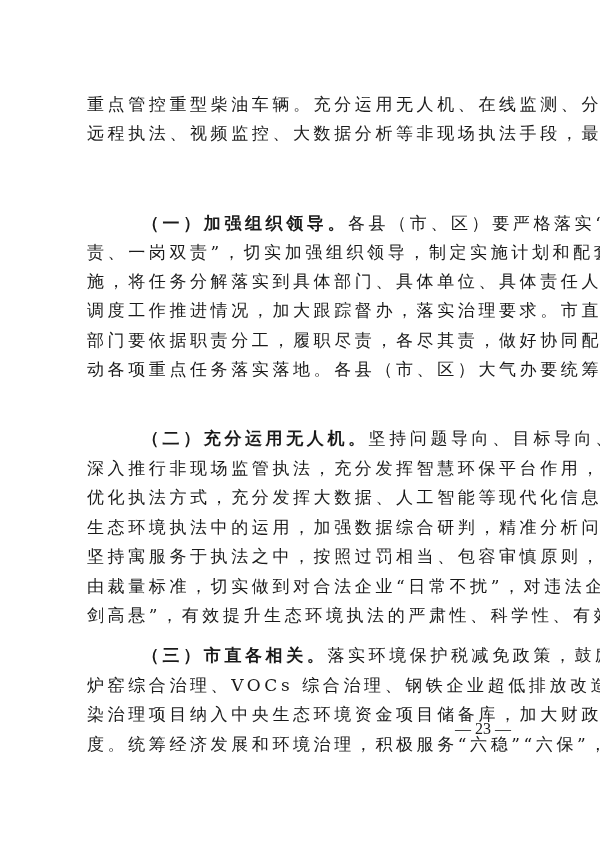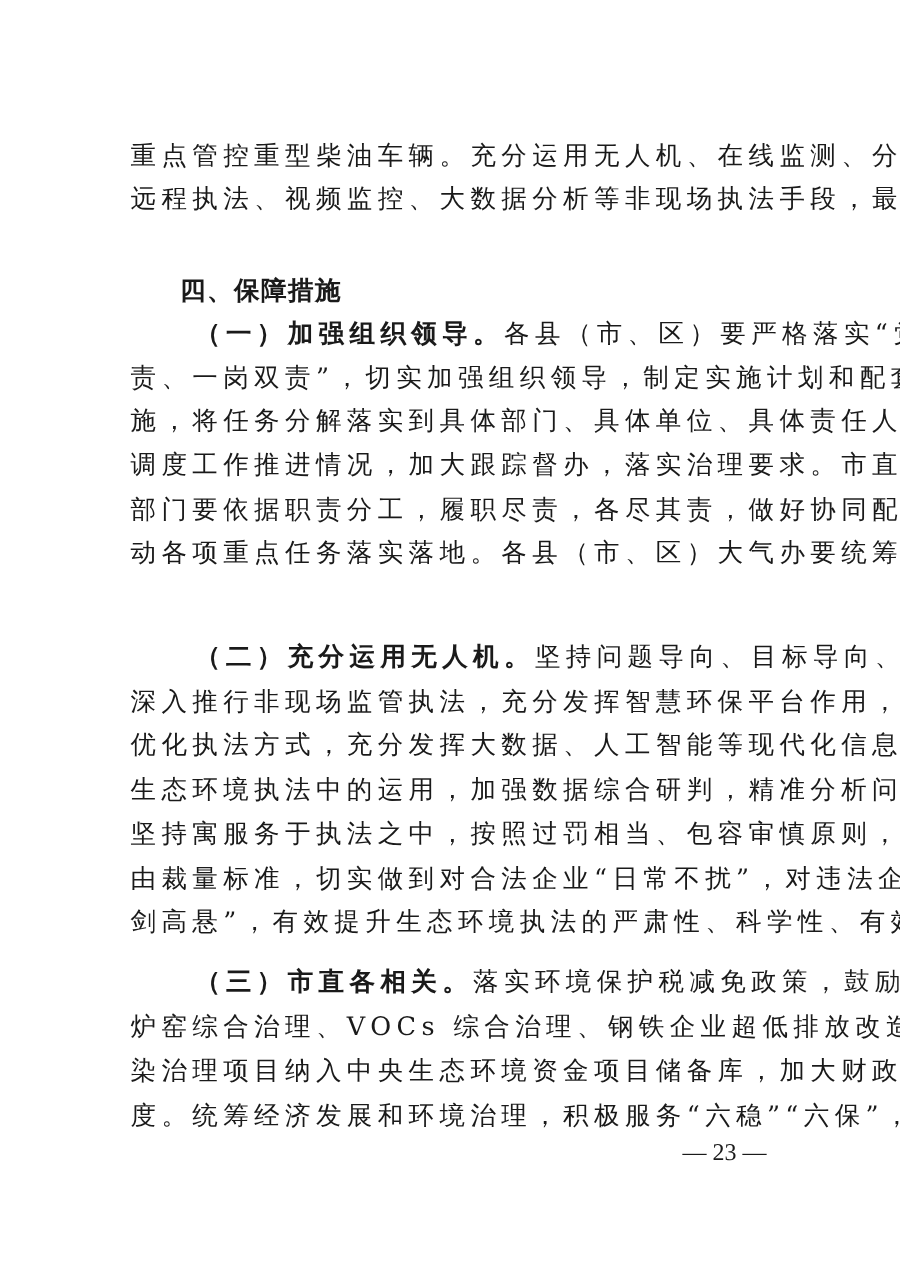--- a/index.html
+++ b/index.html
@@ -13,35 +13,34 @@
     position: absolute; left: 87px; width: 428px;
     font-size: 17px; line-height: 22px; height: 22px;
     letter-spacing: 3.6px; white-space: nowrap; text-align: justify; text-align-last: justify;
   }
   .line.last { text-align-last: left; }
   .line.indent { left: 130px; width: 385px; }
   .heading {
     position: absolute; left: 120px; font-size: 17px; line-height: 22px; font-weight: bold;
     font-family: "DejaVu Sans", "Liberation Sans", sans-serif; letter-spacing: 1px;
   }
-  .bold { font-weight: bold; }
+  .bold { font-weight: bold; margin-left: 12px; }
   .page-number {
     position: absolute; left: 455px; top: 743px; font-size: 16px;
     font-family: "Liberation Serif", serif; white-space: nowrap;
   }
 </style>
 </head>
 <body>
 
 <div class="page">
 
   <div class="line" style="top:93px">重点管控重型柴油车辆。充分运用无人机、在线监测、分表计电、</div>
   <div class="line" style="top:122px">远程执法、视频监控、大数据分析等非现场执法手段，最大程度</div>
 
-  <div class="heading" style="top:183px">四、保障措施</div>
 
   <div class="line indent" style="top:212px"><span class="bold">（一）加强组织领导。</span><span>各县（市、区）要严格落实“党政同</span></div>
   <div class="line" style="top:241px">责、一岗双责”，切实加强组织领导，制定实施计划和配套政策措</div>
   <div class="line" style="top:270px">施，将任务分解落实到具体部门、具体单位、具体责任人，定期</div>
   <div class="line" style="top:299px">调度工作推进情况，加大跟踪督办，落实治理要求。市直各相关</div>
   <div class="line" style="top:329px">部门要依据职责分工，履职尽责，各尽其责，做好协同配合，推</div>
   <div class="line" style="top:358px">动各项重点任务落实落地。各县（市、区）大气办要统筹协调调</div>
 
   <div class="line indent" style="top:427px"><span class="bold">（二）充分运用无人机。</span><span>坚持问题导向、目标导向、效果导向，</span></div>
   <div class="line" style="top:457px">深入推行非现场监管执法，充分发挥智慧环保平台作用，进一步</div>
@@ -49,14 +48,14 @@
   <div class="line" style="top:516px">生态环境执法中的运用，加强数据综合研判，精准分析问题线索，</div>
   <div class="line" style="top:545px">坚持寓服务于执法之中，按照过罚相当、包容审慎原则，严格自</div>
   <div class="line" style="top:575px">由裁量标准，切实做到对合法企业“日常不扰”，对违法企业“利</div>
   <div class="line last" style="top:604px">剑高悬”，有效提升生态环境执法的严肃性、科学性、有效性。</div>
 
   <div class="line indent" style="top:644px"><span class="bold">（三）市直各相关。</span><span>落实环境保护税减免政策，鼓励工业</span></div>
   <div class="line" style="top:674px">炉窑综合治理、VOCs 综合治理、钢铁企业超低排放改造等工业污</div>
   <div class="line" style="top:703px">染治理项目纳入中央生态环境资金项目储备库，加大财政支持力</div>
   <div class="line" style="top:733px">度。统筹经济发展和环境治理，积极服务“六稳”“六保”，对涉</div>
 
-  <div class="page-number" style="top:760px">— 23 —</div>
+  <div class="page-number" style="top:720px">— 23 —</div>
 </div>
 
 </body></html>

